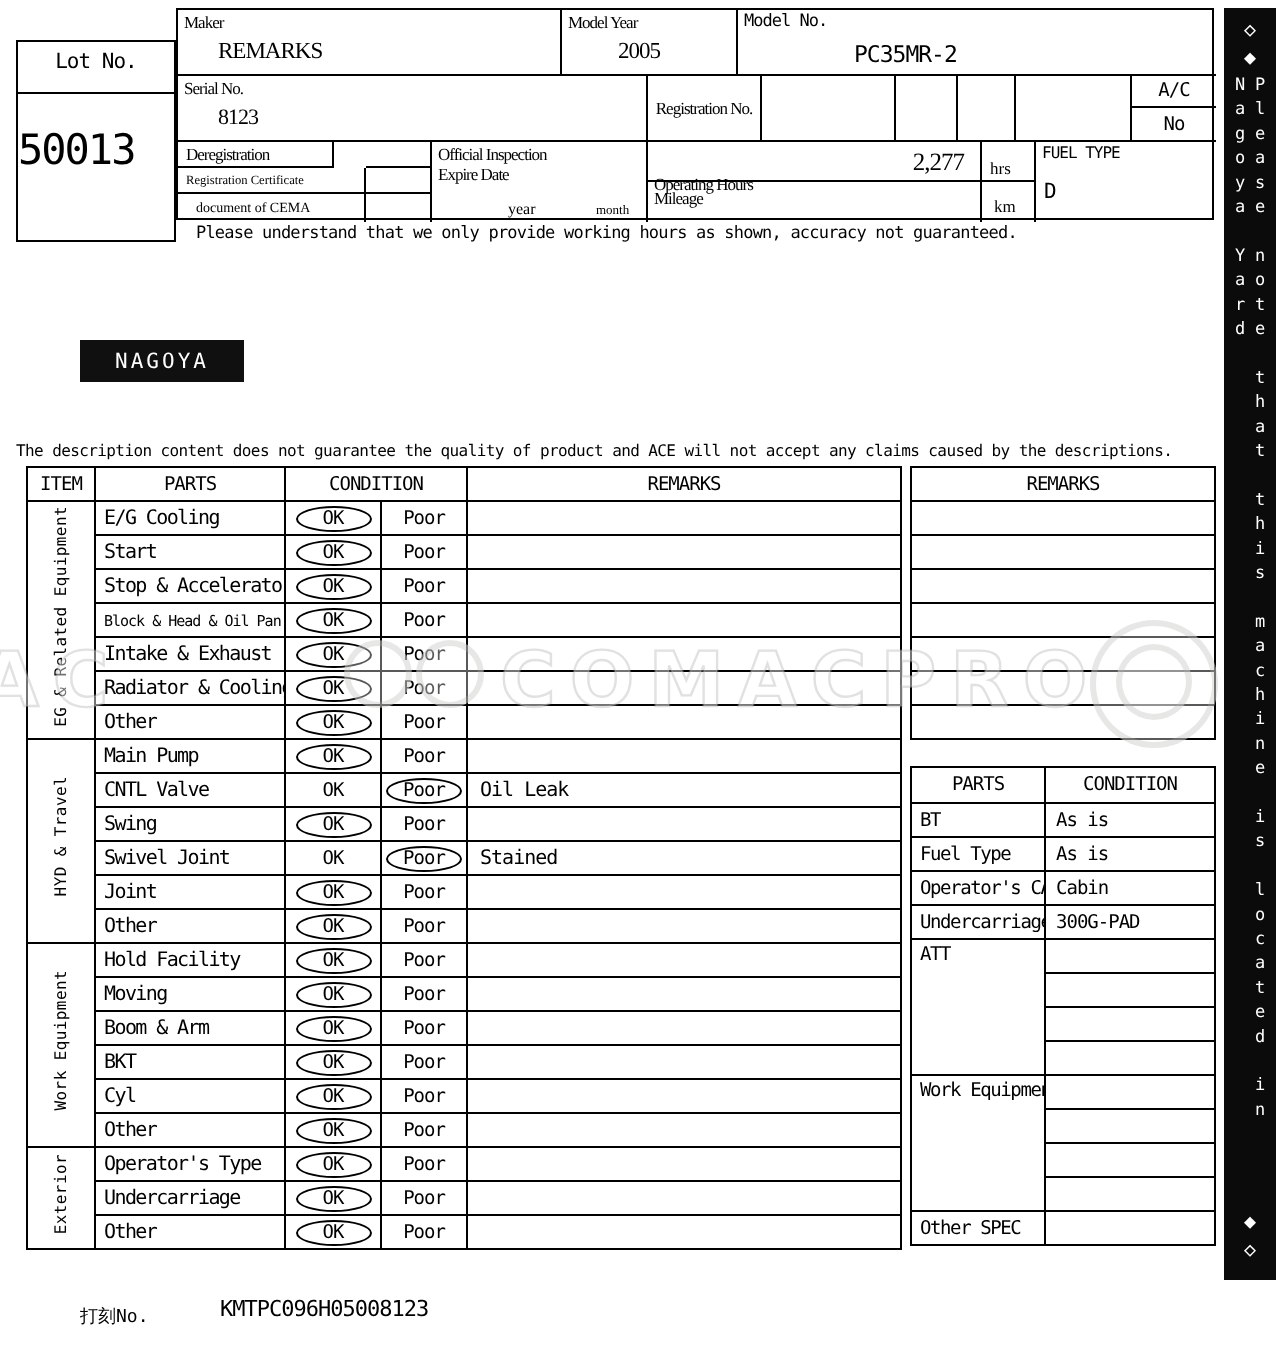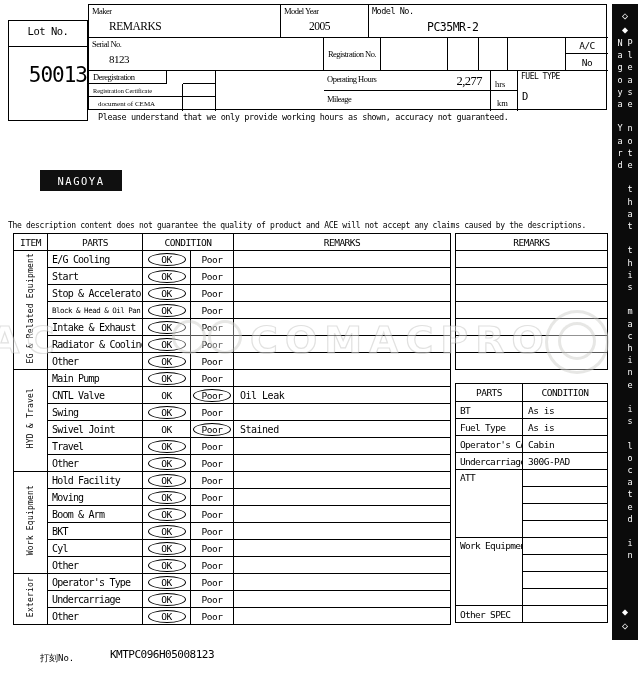--- a/index.html
+++ b/index.html
@@ -7,21 +7,21 @@
         font-family:"DejaVu Sans Mono","Liberation Mono",monospace;overflow:hidden;}
   .cell{position:absolute;box-sizing:border-box;}
   .br{border-right:1px solid #000;font-family:Liberation Serif, serif;} .bb{border-bottom:1px solid #000;}
   .cl{position:absolute;left:3px;top:1px;font-size:8.5px;letter-spacing:-0.5px;white-space:nowrap;}
   .val{position:absolute;font-size:11.5px;letter-spacing:-0.5px;white-space:nowrap;}
 
   
   .lot-box{position:absolute;left:8px;top:20px;width:80px;height:101px;border:1px solid #000;box-sizing:border-box;}
   .lot-label{position:absolute;top:4px;left:0;width:100%;text-align:center;font-size:10.5px;letter-spacing:-0.5px;}
   .lot-split{position:absolute;top:25px;left:0;width:100%;border-bottom:1px solid #000;}
-  .lot-value{position:absolute;top:42px;left:0;width:100%;text-align:right;font-size:21px;letter-spacing:-1px;}
+  .lot-value{position:absolute;top:42px;left:0;width:100%;text-align:left;font-size:21px;letter-spacing:-1px;}
 
   
   .hdr{position:absolute;left:88px;top:4px;width:519px;height:106px;border:1px solid #000;box-sizing:border-box;}
   .regno-inner{display:flex;align-items:center;justify-content:center;height:100%;}
   .regno-inner span{display:block;width:54px;word-break:break-all;text-align:center;font-size:8.5px;letter-spacing:-0.5px;line-height:10px;}
   .half{position:absolute;left:0;width:100%;height:50%;display:flex;align-items:center;justify-content:center;font-size:9.5px;letter-spacing:-0.5px;box-sizing:border-box;text-align:right;}
   .dereg{display:flex;align-items:center;padding-left:4px;}
   .nowrap{white-space:nowrap;}
 
   
@@ -116,23 +116,31 @@
       <div class="half" style="top:50%;">No</div>
     </div>
 
     <div class="cell br bb dereg" style="left:0;top:66px;width:78px;height:13px;font-size:8.5px;letter-spacing:-0.5px;">Deregistration</div>
     <div class="cell br bb dereg" style="left:0;top:79px;width:94px;height:13px;font-size:6.3px;">Registration Certificate</div>
     <div class="cell br dereg" style="left:0;top:92px;width:94px;height:14px;font-size:7px;padding-left:9px;">document of CEMA</div>
     <div class="cell br bb" style="left:94px;top:66px;width:33px;height:13px;"></div>
     <div class="cell br bb" style="left:94px;top:79px;width:33px;height:13px;"></div>
     <div class="cell br" style="left:94px;top:92px;width:33px;height:14px;"></div>
 
+    <div class="cell br" style="left:127px;top:66px;width:108px;height:40px;">
+      <span class="cl nowrap" style="line-height:10px;">
+        <span>Official Inspection</span><br>
+        <span>Expire Date</span>
+      </span>
+      <span style="position:absolute;left:38px;bottom:2px;font-size:8px;">year</span>
+      <span style="position:absolute;left:82px;bottom:2px;font-size:6.5px;">month</span>
+    </div>
 
     <div class="cell br bb" style="left:235px;top:66px;width:167px;height:20px;">
-      <span class="cl" style="top:3px;">Operating Hours</span>
+      <span class="cl" style="top:16px;">Operating Hours</span>
       <span class="val" style="right:8px;top:3px;font-size:12.5px;">2,277</span>
     </div>
     <div class="cell br" style="left:235px;top:86px;width:167px;height:20px;">
       <span class="cl" style="top:3px;">Mileage</span>
       <span class="val" style="right:8px;top:3px;font-size:12.5px;"></span>
     </div>
     <div class="cell br bb" style="left:402px;top:66px;width:27px;height:20px;">
       <span style="position:absolute;left:4px;bottom:1px;font-size:8.5px;">hrs</span>
     </div>
     <div class="cell br" style="left:402px;top:86px;width:27px;height:20px;">
@@ -227,21 +235,21 @@
           <td class="cond"><span>Poor</span></td>
           <td class="remark"></td>
         </tr>
         <tr>
           <td class="part">Swivel Joint</td>
           <td class="cond"><span>OK</span></td>
           <td class="cond"><span class="oval">Poor</span></td>
           <td class="remark">Stained</td>
         </tr>
         <tr>
-          <td class="part">Travel</td>
+          <td class="part">Joint</td>
           <td class="cond"><span class="oval">OK</span></td>
           <td class="cond"><span>Poor</span></td>
           <td class="remark"></td>
         </tr>
         <tr>
           <td class="part">Other</td>
           <td class="cond"><span class="oval">OK</span></td>
           <td class="cond"><span>Poor</span></td>
           <td class="remark"></td>
         </tr>

